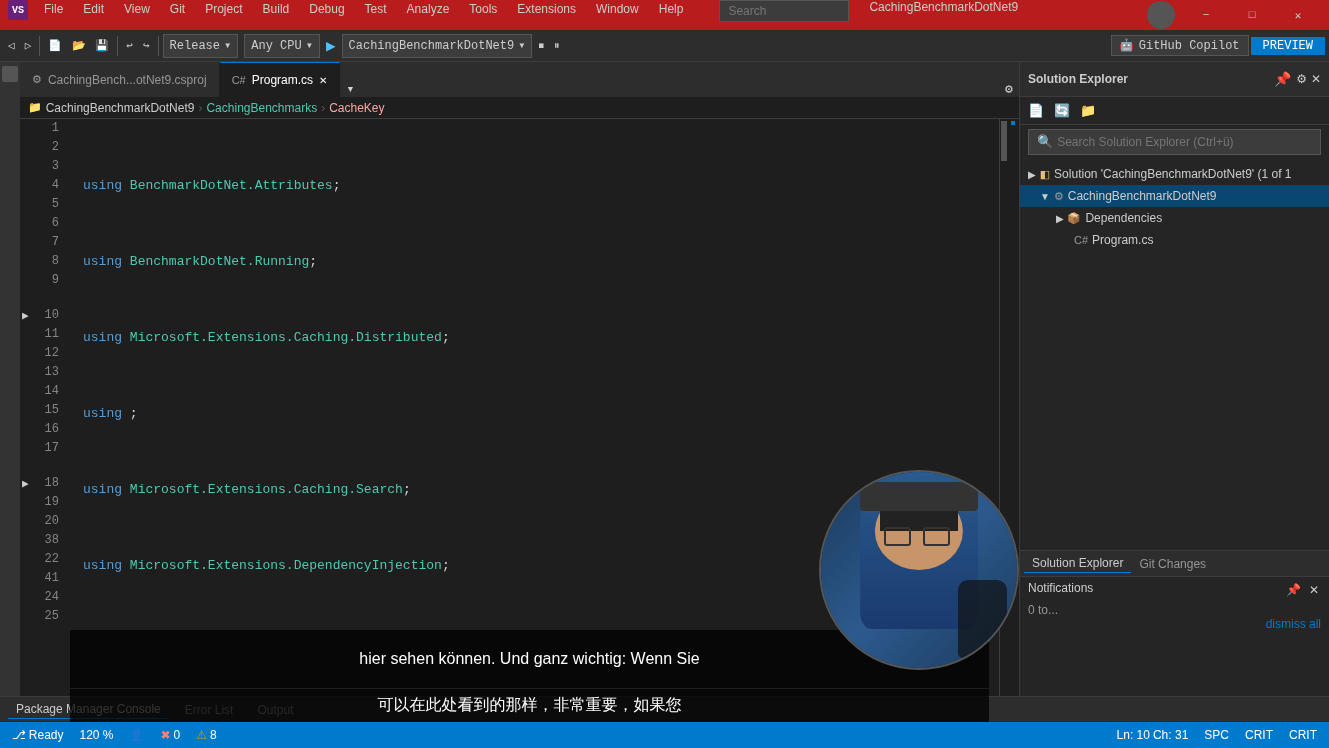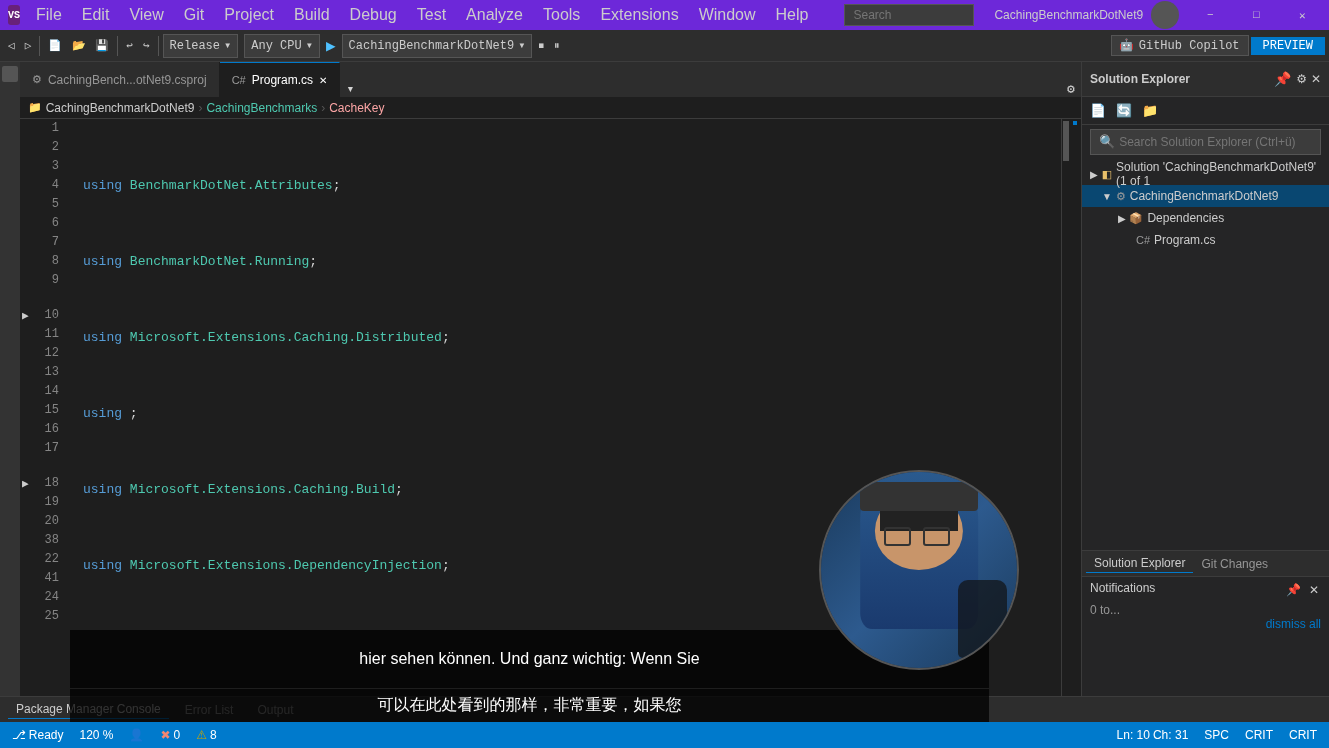--- a/index.html
+++ b/index.html
@@ -9,40 +9,40 @@
       background: #1e1e1e;
       font-family: 'Consolas', 'Courier New', monospace;
       font-size: 13px;
       color: #d4d4d4;
       overflow: hidden;
     }
 
     
     #title-bar {
       height: 30px;
-      background: #6d28d9;
-      display: flex;
-      align-items: center;
+      background: #b91c1c;
+      display: flex;
+      align-items: flex-start;
       padding: 0 8px;
       gap: 8px;
     }
     #title-bar .logo {
       width: 20px; height: 20px;
       background: #68217a;
       border-radius: 3px;
       display: flex; align-items: center; justify-content: center;
       color: white; font-size: 10px; font-weight: bold;
     }
     #title-bar .menu-items {
       display: flex; gap: 4px;
     }
     #title-bar .menu-item {
       padding: 2px 8px;
       color: #cccccc;
-      font-size: 16px;
+      font-size: 12px;
       cursor: pointer;
       font-family: 'Segoe UI', sans-serif;
     }
     #title-bar .win-btn {
       width: 46px; height: 30px;
       display: flex; align-items: center; justify-content: center;
       color: #ccc; font-size: 11px; cursor: pointer;
     }
 
     
@@ -206,21 +206,21 @@
       padding-left: 8px;
       text-align: right;
     }
 
     
     .kw { color: #569cd6; }
     .ns { color: #4ec9b0; }
 
     
     #side-panel {
-      width: 248px;
+      width: 310px;
       background: #252526;
       display: flex;
       flex-direction: column;
       border-left: 1px solid #3c3c3c;
     }
     #solution-explorer-header {
       height: 35px;
       background: #2d2d2d;
       display: flex;
       align-items: center;
@@ -549,21 +549,21 @@
         
         <div class="code-line">
           <span class="kw">using</span><span> </span><span class="ns">Microsoft.Extensions.Caching.Distributed</span><span>;</span>
         </div>
         
         <div class="code-line">
           <span class="kw">using</span><span> </span><span>;</span>
         </div>
         
         <div class="code-line">
-          <span class="kw">using</span><span> </span><span class="ns">Microsoft.Extensions.Caching.Build</span><span>;</span>
+          <span class="kw">using</span><span> </span><span class="ns">Microsoft.Extensions.Caching.Search</span><span>;</span>
         </div>
         
         <div class="code-line">
           <span class="kw">using</span><span> </span><span class="ns">Microsoft.Extensions.DependencyInjection</span><span>;</span>
         </div>
         
         <div class="code-line">&nbsp;</div>
         
         
         

